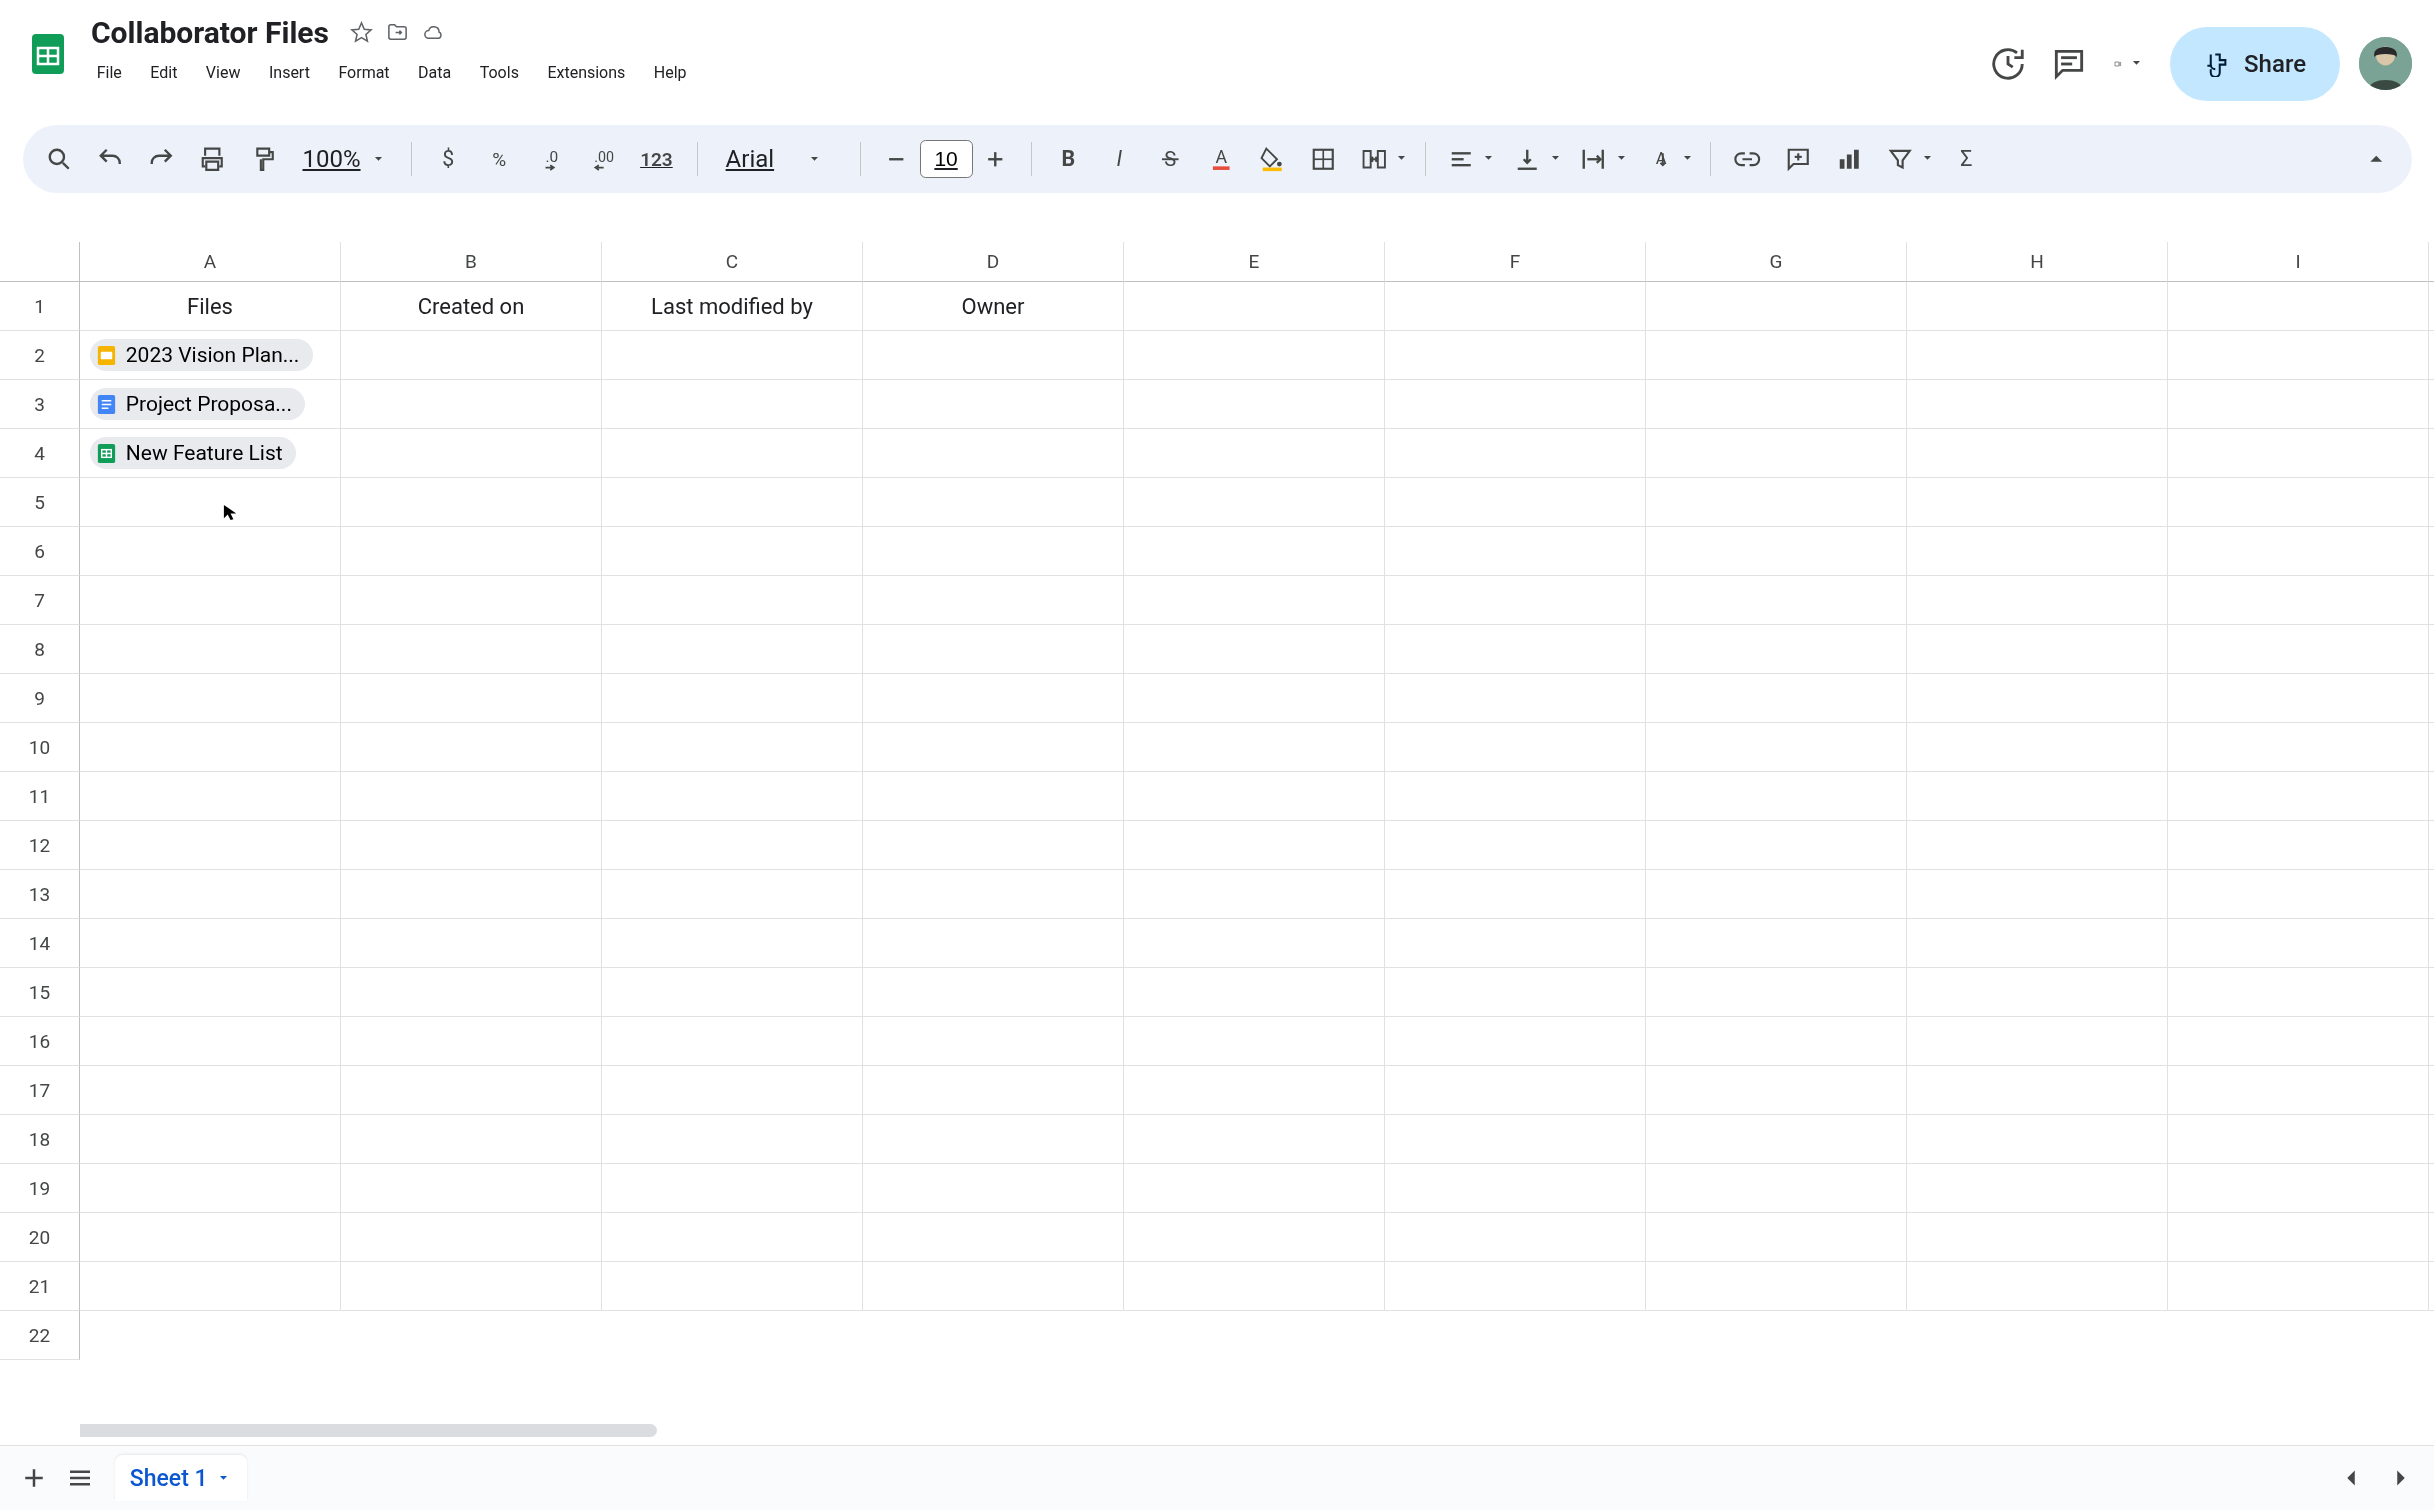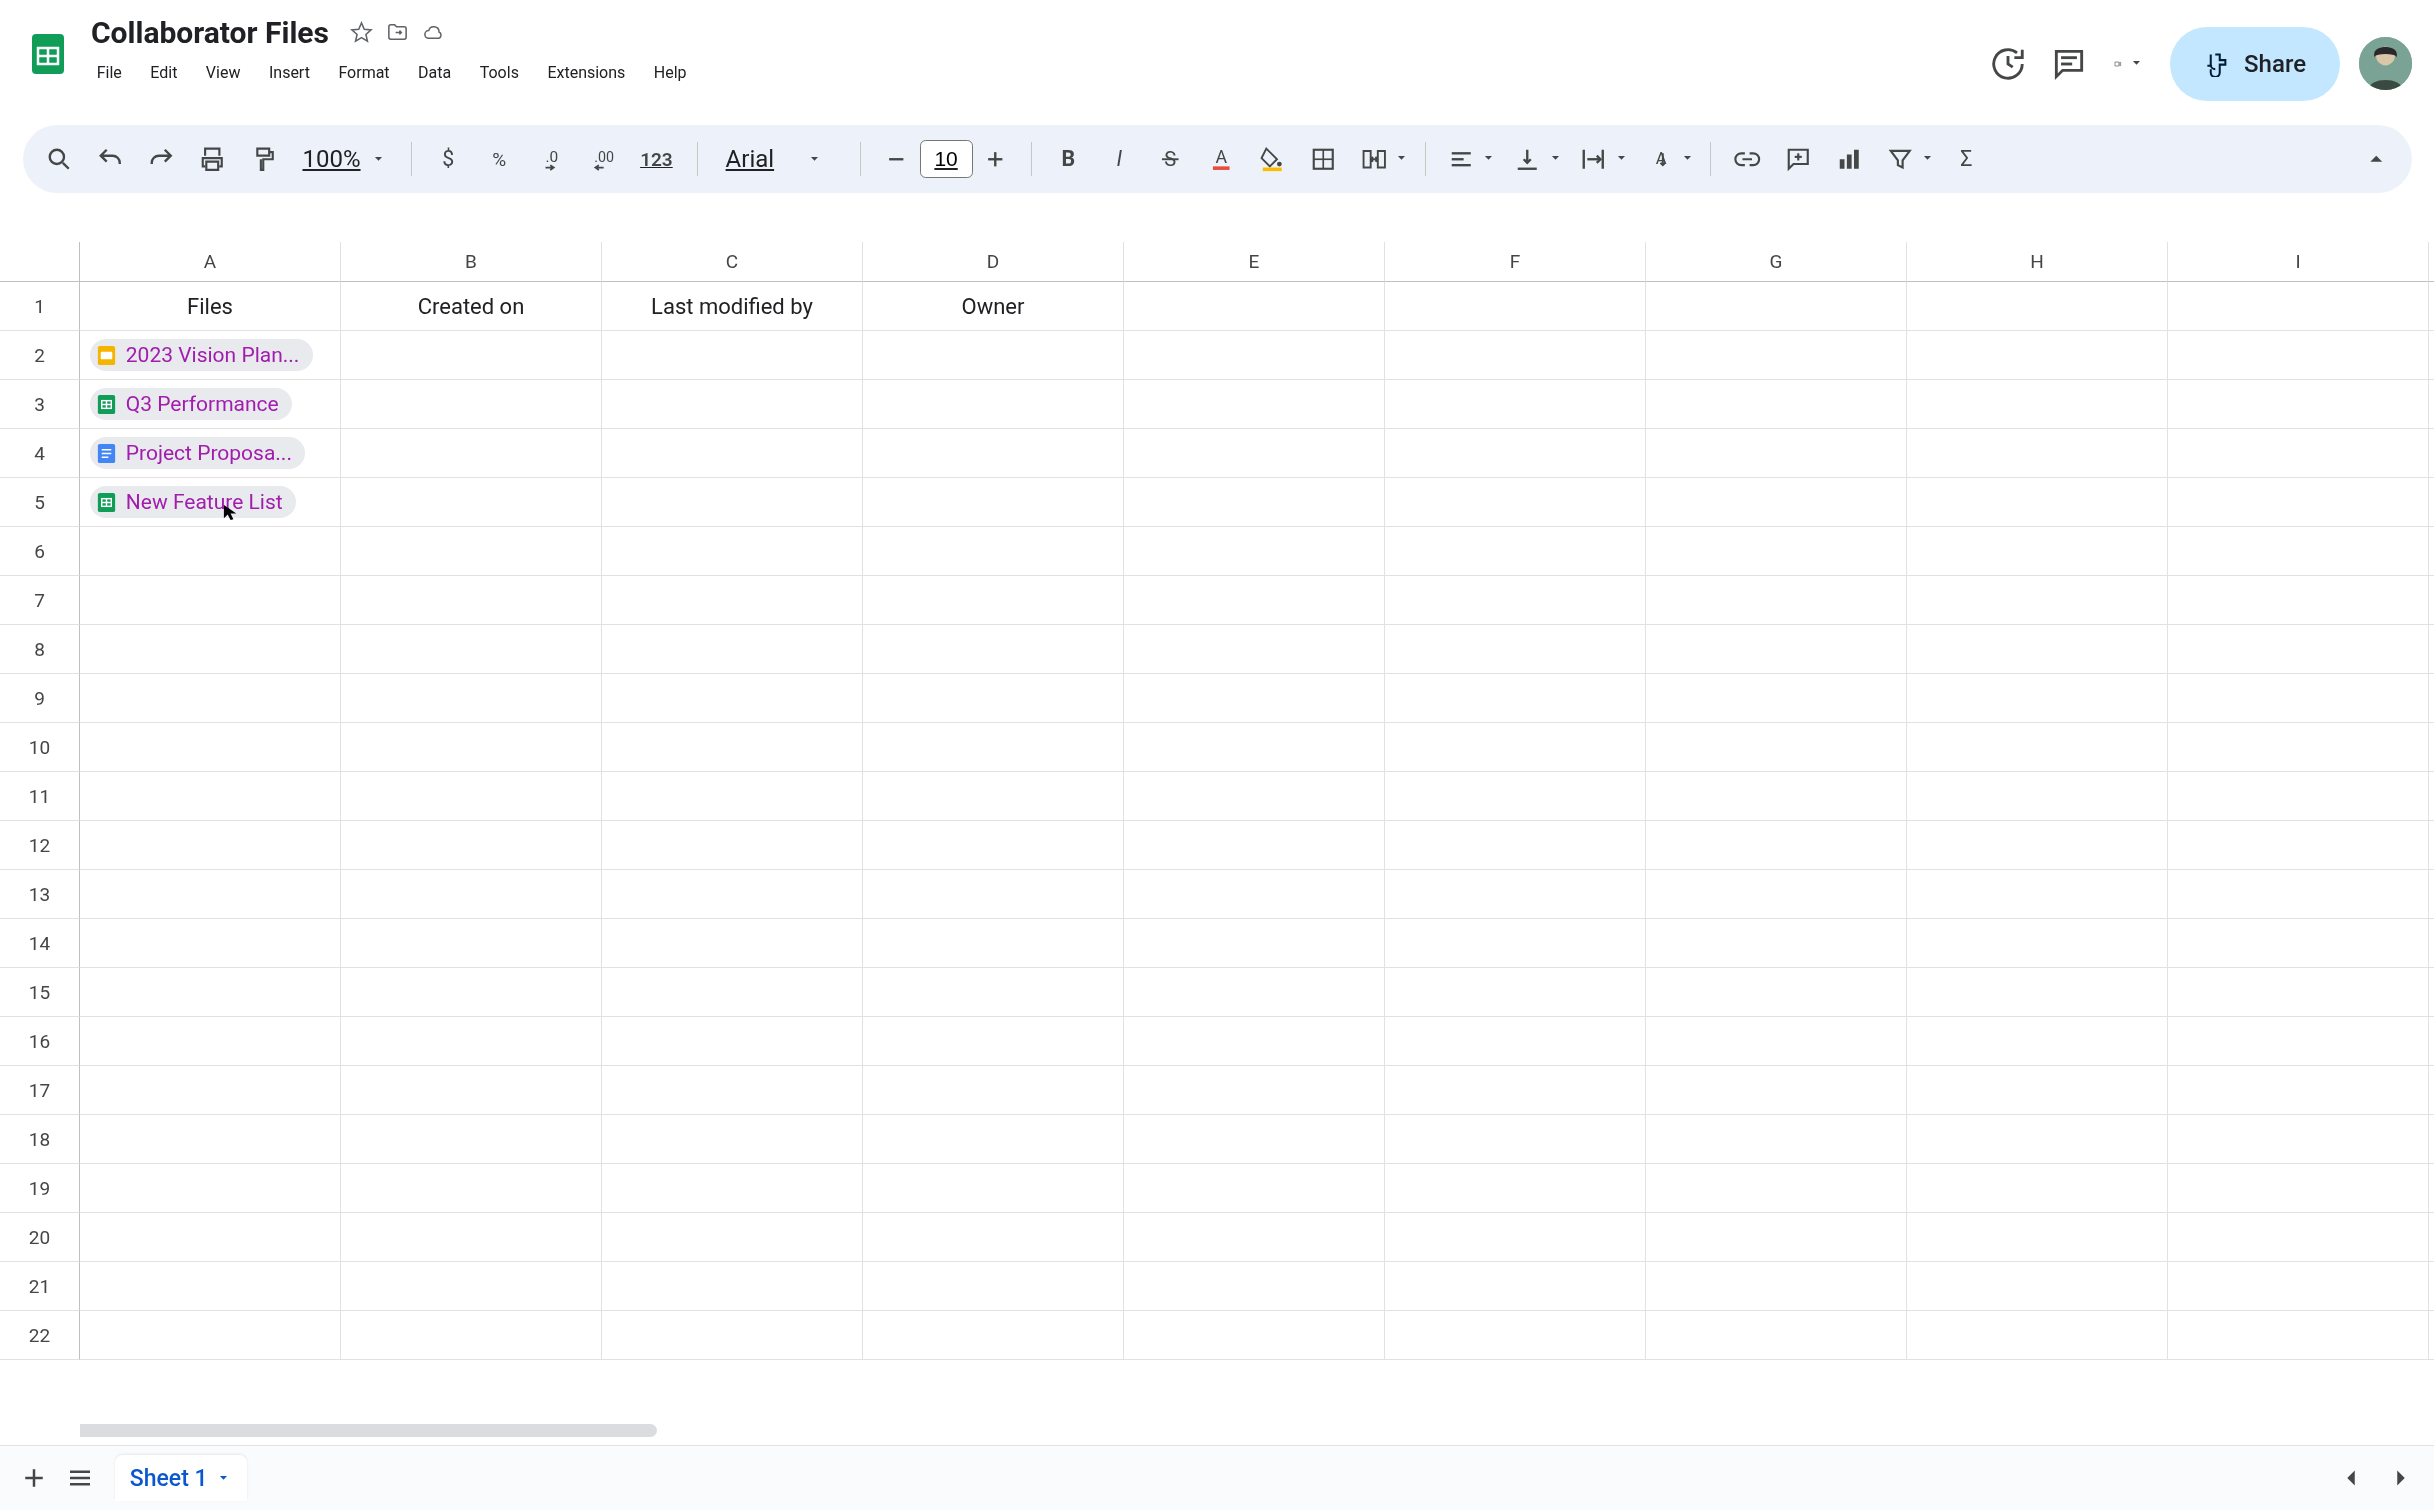--- a/index.html
+++ b/index.html
@@ -45,21 +45,21 @@
 .col-h { border-right: 1px solid #e1e1e1; border-bottom: 1px solid #c0c0c0; display: flex; align-items: center; justify-content: center; font-size: 19px; color: #444746; cursor: pointer; flex-shrink: 0; }
 .row-headers { position: absolute; top: 40px; left: 0; width: 80px; bottom: 0; z-index: 2; background: #fff; }
 .row-h { height: 49px; border-right: 1px solid #c0c0c0; border-bottom: 1px solid #e1e1e1; display: flex; align-items: center; justify-content: center; font-size: 19px; color: #444746; cursor: pointer; }
 .cells { position: absolute; top: 40px; left: 80px; right: 0; bottom: 0; }
 .row { display: flex; height: 49px; }
 .cell { border-right: 1px solid #e1e1e1; border-bottom: 1px solid #e1e1e1; flex-shrink: 0; display: flex; align-items: center; padding: 0 9.5px; font-size: 22px; overflow: hidden; white-space: nowrap; }
 .cell.header-cell { justify-content: center; }
 .chip { display: inline-flex; align-items: center; gap: 7.6px; background: #e8eaed; border-radius: 23px; padding: 3.8px 13.3px 3.8px 5.7px; max-width: 100%; overflow: hidden; }
 .chip-icon { width: 23px; height: 23px; border-radius: 2.9px; flex-shrink: 0; display:flex; align-items:center; justify-content:center; }
 .chip-icon svg { width:23px; height:23px; }
-.chip-label { font-size: 21px; color: #a21caf; overflow: hidden; text-overflow: ellipsis; white-space: nowrap; }
+.chip-label { font-size: 21px; color: #000000; overflow: hidden; text-overflow: ellipsis; white-space: nowrap; }
 
 .hscroll { position:absolute; left:9.5px; right:53px; bottom:3.8px; height:19px; }
 .hscroll-track { position:absolute; inset:0; background:transparent; }
 .hscroll-thumb { position:absolute; left:0; top:1.9px; width:647px; height:13.3px; background:#dadce0; border-radius:7.6px; }
 
 
 .sheetbar { position: absolute; bottom: 0; left: 0; right: 0; height: 65px; background: #f9fbfd; border-top: 1px solid #e1e1e1; display: flex; align-items: center; padding: 0 11.4px; }
 .sb-btn { width: 46px; height: 46px; display: flex; align-items: center; justify-content: center; border-radius: 50%; cursor: pointer; }
 .sb-btn svg { width: 30px; height: 30px; fill: #444746; }
 .sheet-tab { display: flex; align-items: center; gap: 7.6px; padding: 9.5px 15px; background: #fff; border-radius: 7.6px 7.6px 0 0; font-size: 23px; font-weight: 500; color: #0b57d0; cursor: pointer; margin-left: 11.4px; box-shadow: 0 -1px 2.9px rgba(0,0,0,0.08); }
@@ -440,44 +440,20 @@
         <div class="cell cw-G"></div>
         <div class="cell cw-H"></div>
         <div class="cell cw-I"></div>
         <div class="cell cw-J"></div>
       </div>
       <div class="row">
         <div class="cell cw-A">
           <span class="chip">
             <span class="chip-icon">
               <svg viewBox="0 0 24 24">
-                <rect x="3" y="2" width="18" height="20" rx="2" fill="#0f9d58"></rect>
-                <rect x="7" y="8" width="10" height="8" fill="none" stroke="#fff" stroke-width="1.5"></rect>
-                <line x1="7" y1="12" x2="17" y2="12" stroke="#fff" stroke-width="1.5"></line>
-                <line x1="12" y1="8" x2="12" y2="16" stroke="#fff" stroke-width="1.5"></line>
-              </svg>
-            </span>
-            <span class="chip-label">Q3 Performance</span>
-          </span>
-        </div>
-        <div class="cell cw-B"></div>
-        <div class="cell cw-C"></div>
-        <div class="cell cw-D"></div>
-        <div class="cell cw-E"></div>
-        <div class="cell cw-F"></div>
-        <div class="cell cw-G"></div>
-        <div class="cell cw-H"></div>
-        <div class="cell cw-I"></div>
-        <div class="cell cw-J"></div>
-      </div>
-      <div class="row">
-        <div class="cell cw-A">
-          <span class="chip">
-            <span class="chip-icon">
-              <svg viewBox="0 0 24 24">
                 <rect x="3" y="2" width="18" height="20" rx="2" fill="#4285f4"></rect>
                 <line x1="7" y1="8" x2="17" y2="8" stroke="#fff" stroke-width="1.5"></line>
                 <line x1="7" y1="12" x2="17" y2="12" stroke="#fff" stroke-width="1.5"></line>
                 <line x1="7" y1="16" x2="14" y2="16" stroke="#fff" stroke-width="1.5"></line>
               </svg>
             </span>
             <span class="chip-label">Project Proposa...</span>
           </span>
         </div>
         <div class="cell cw-B"></div>

